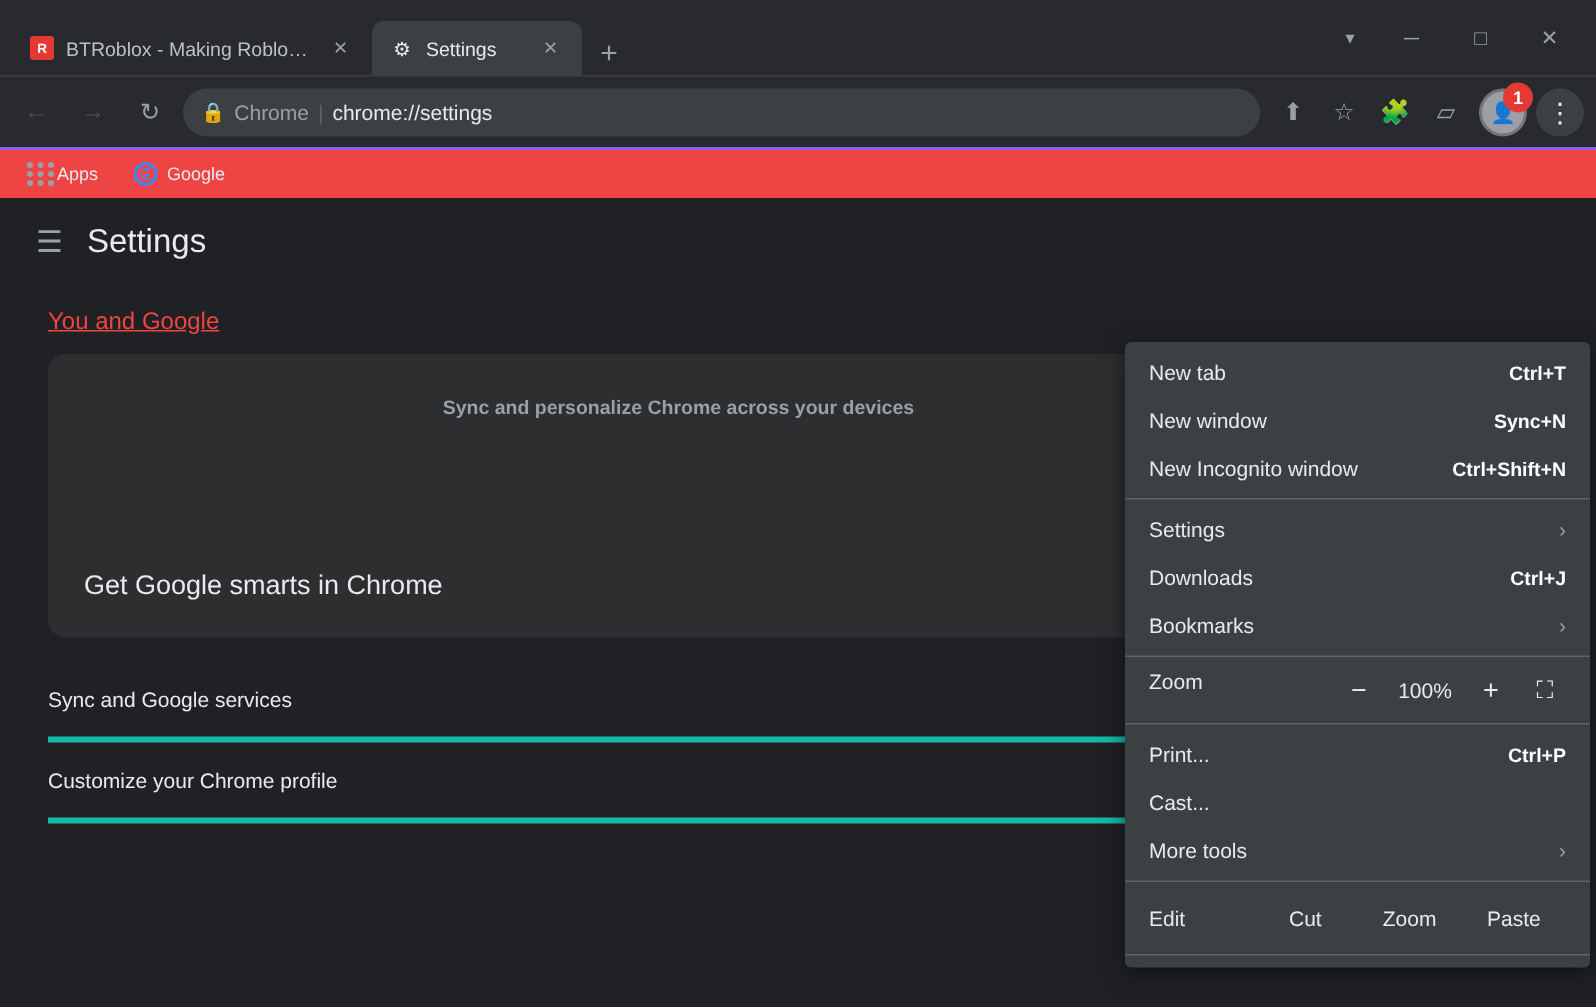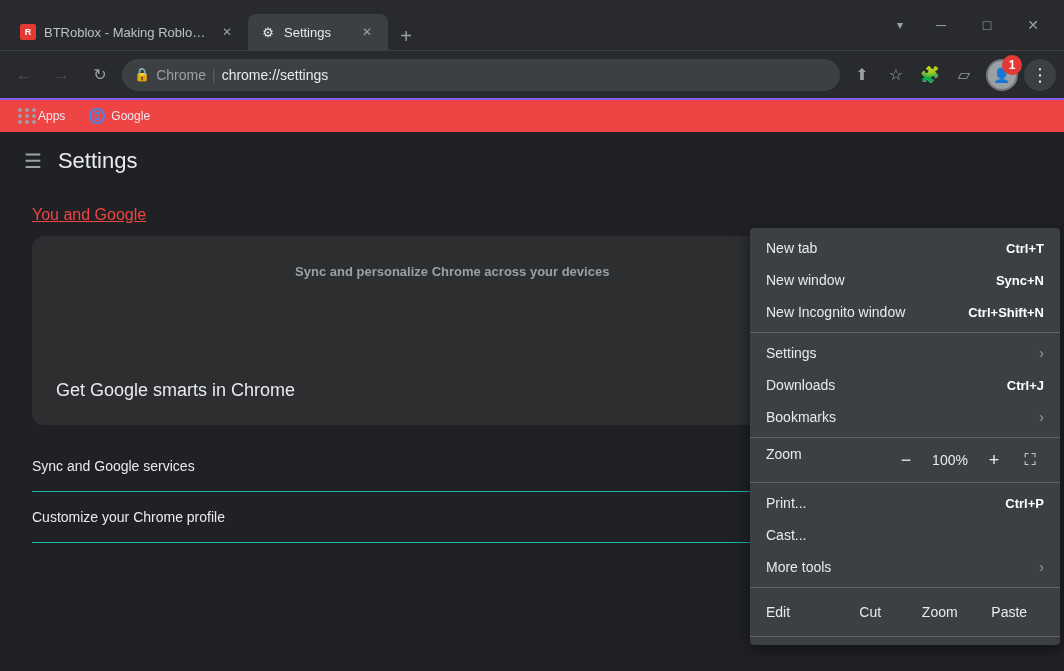--- a/index.html
+++ b/index.html
@@ -323,21 +323,21 @@
     .sync-subtitle {
       font-size: 13px;
       color: #9aa0a6;
       margin-top: 4px;
       position: relative;
       z-index: 1;
       font-weight: bold;
     }
     .settings-list-item {
       padding: 16px 0;
-      border-bottom: 1px solid #14b8a6;
+      border-bottom: 4px solid #14b8a6;
       display: flex;
       align-items: center;
       justify-content: space-between;
       cursor: pointer;
     }
     .settings-item-label {
       font-size: 14px;
       color: #e8eaed;
     }
     .chevron-right {

